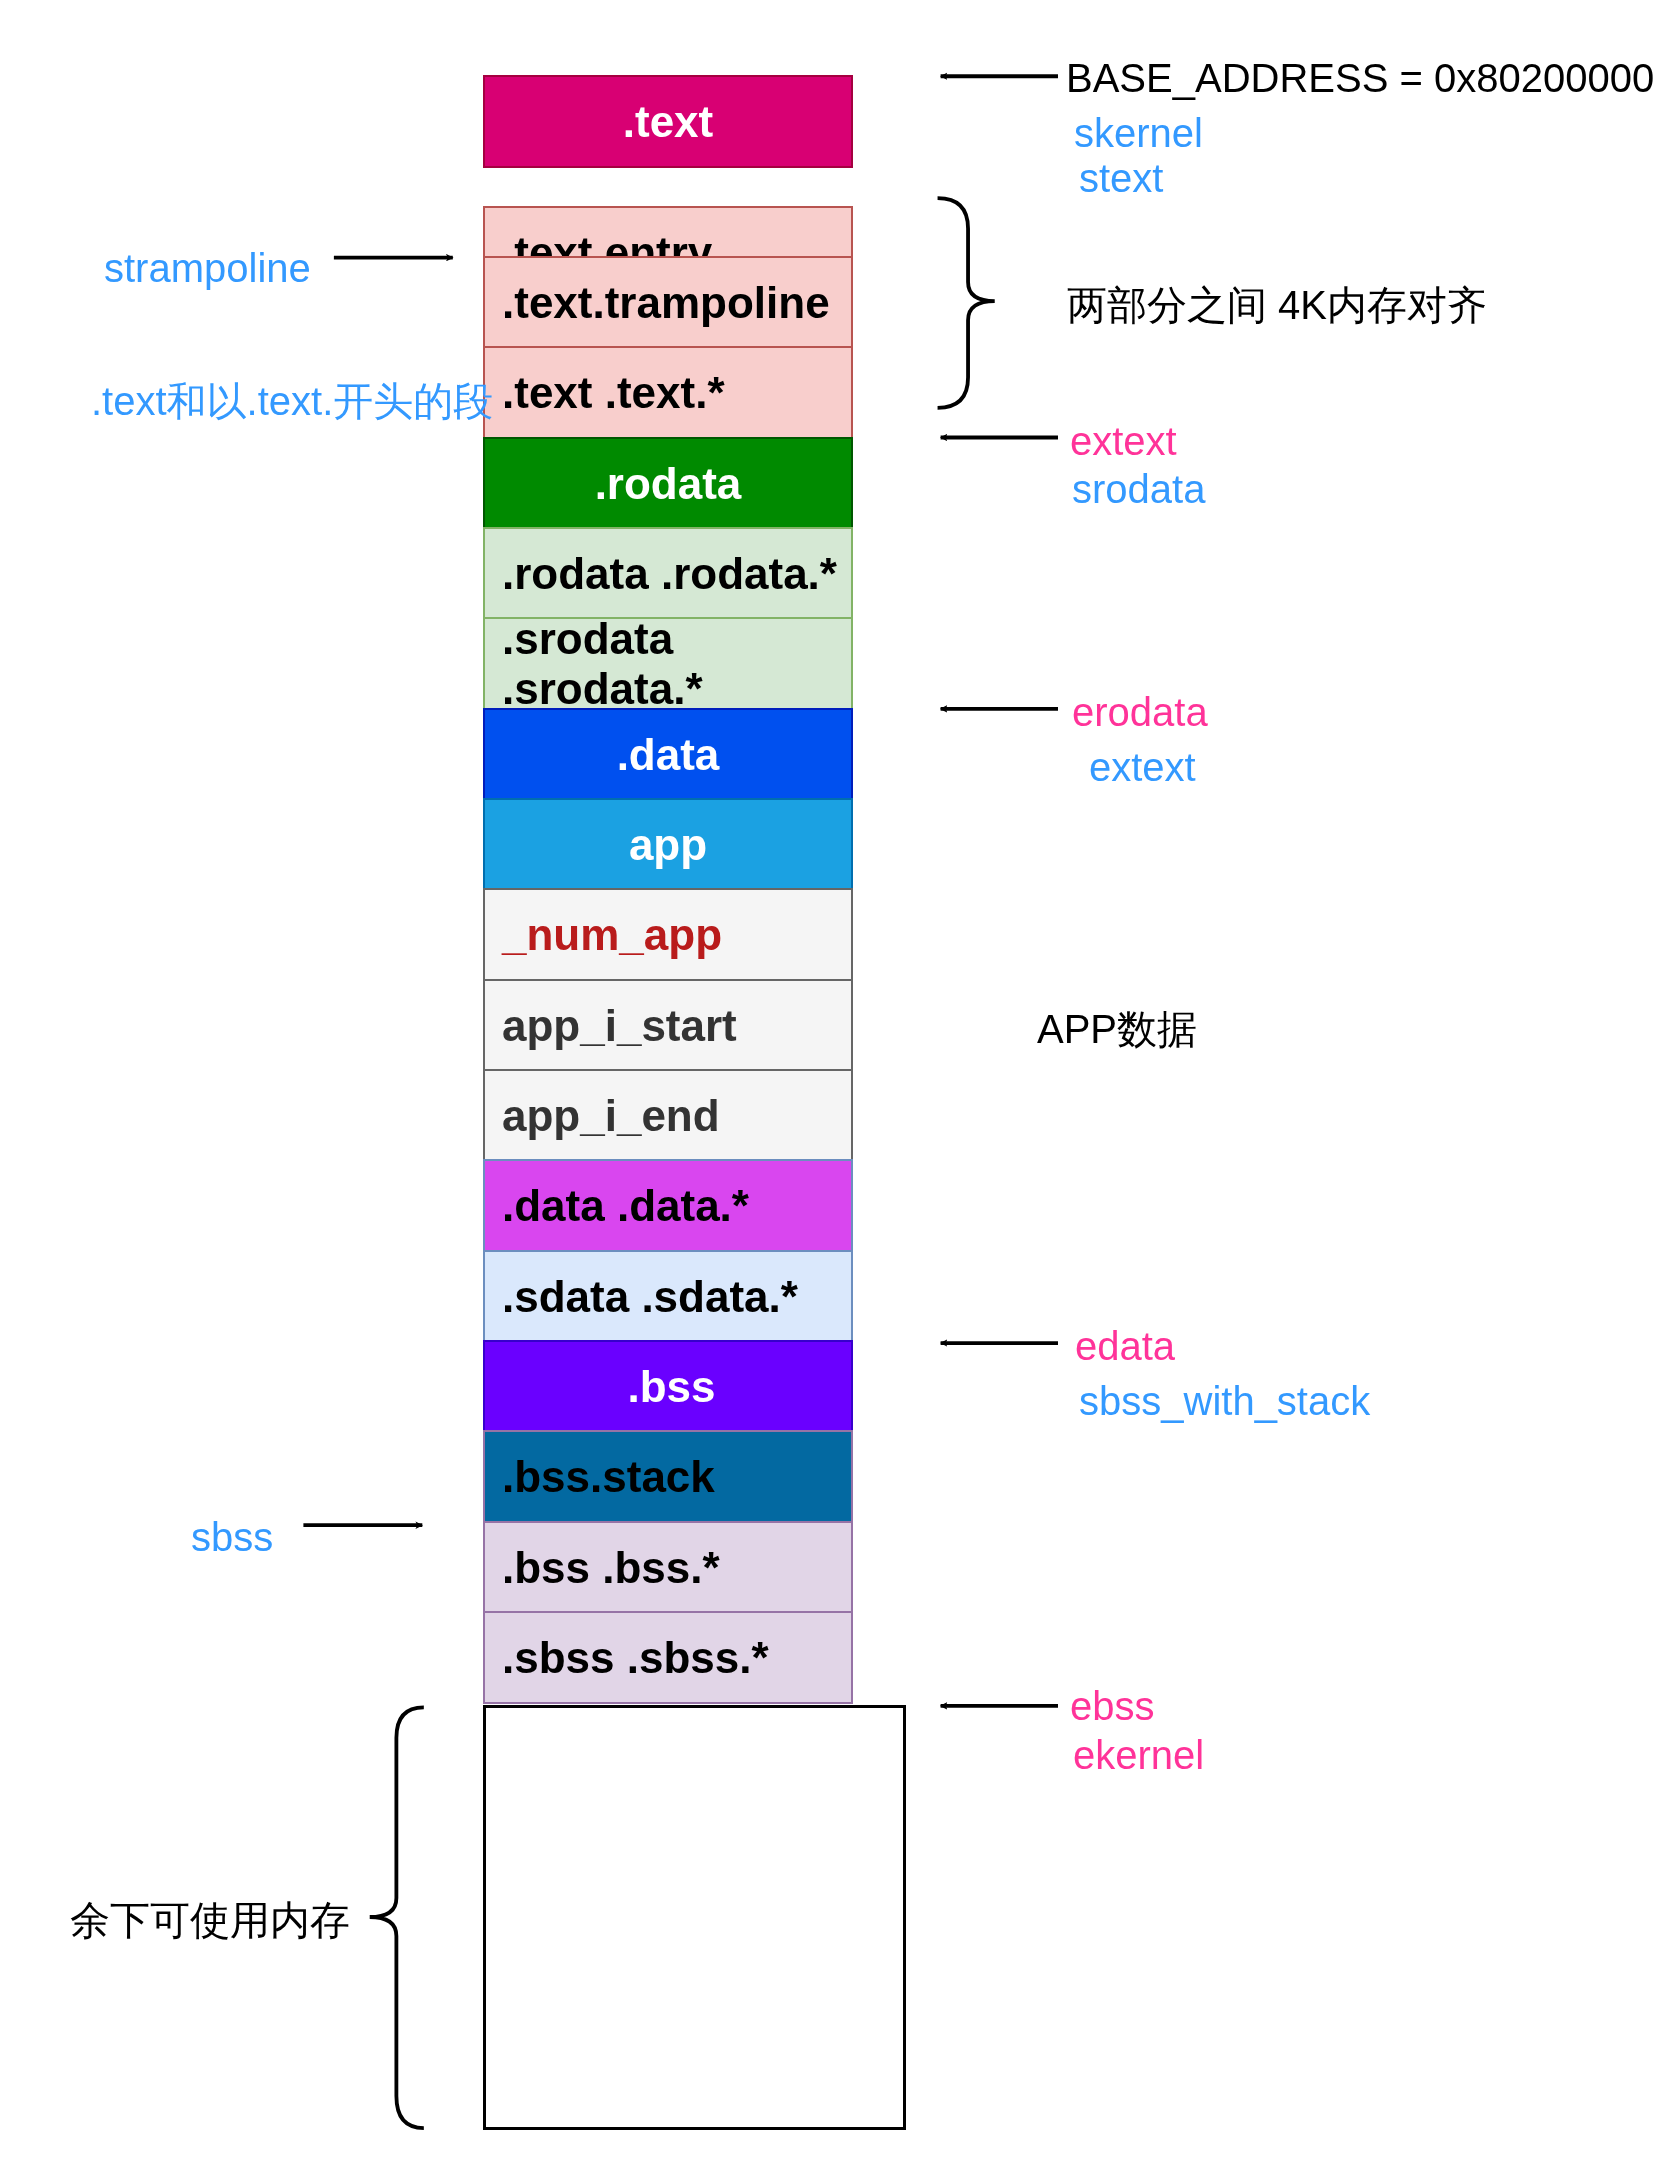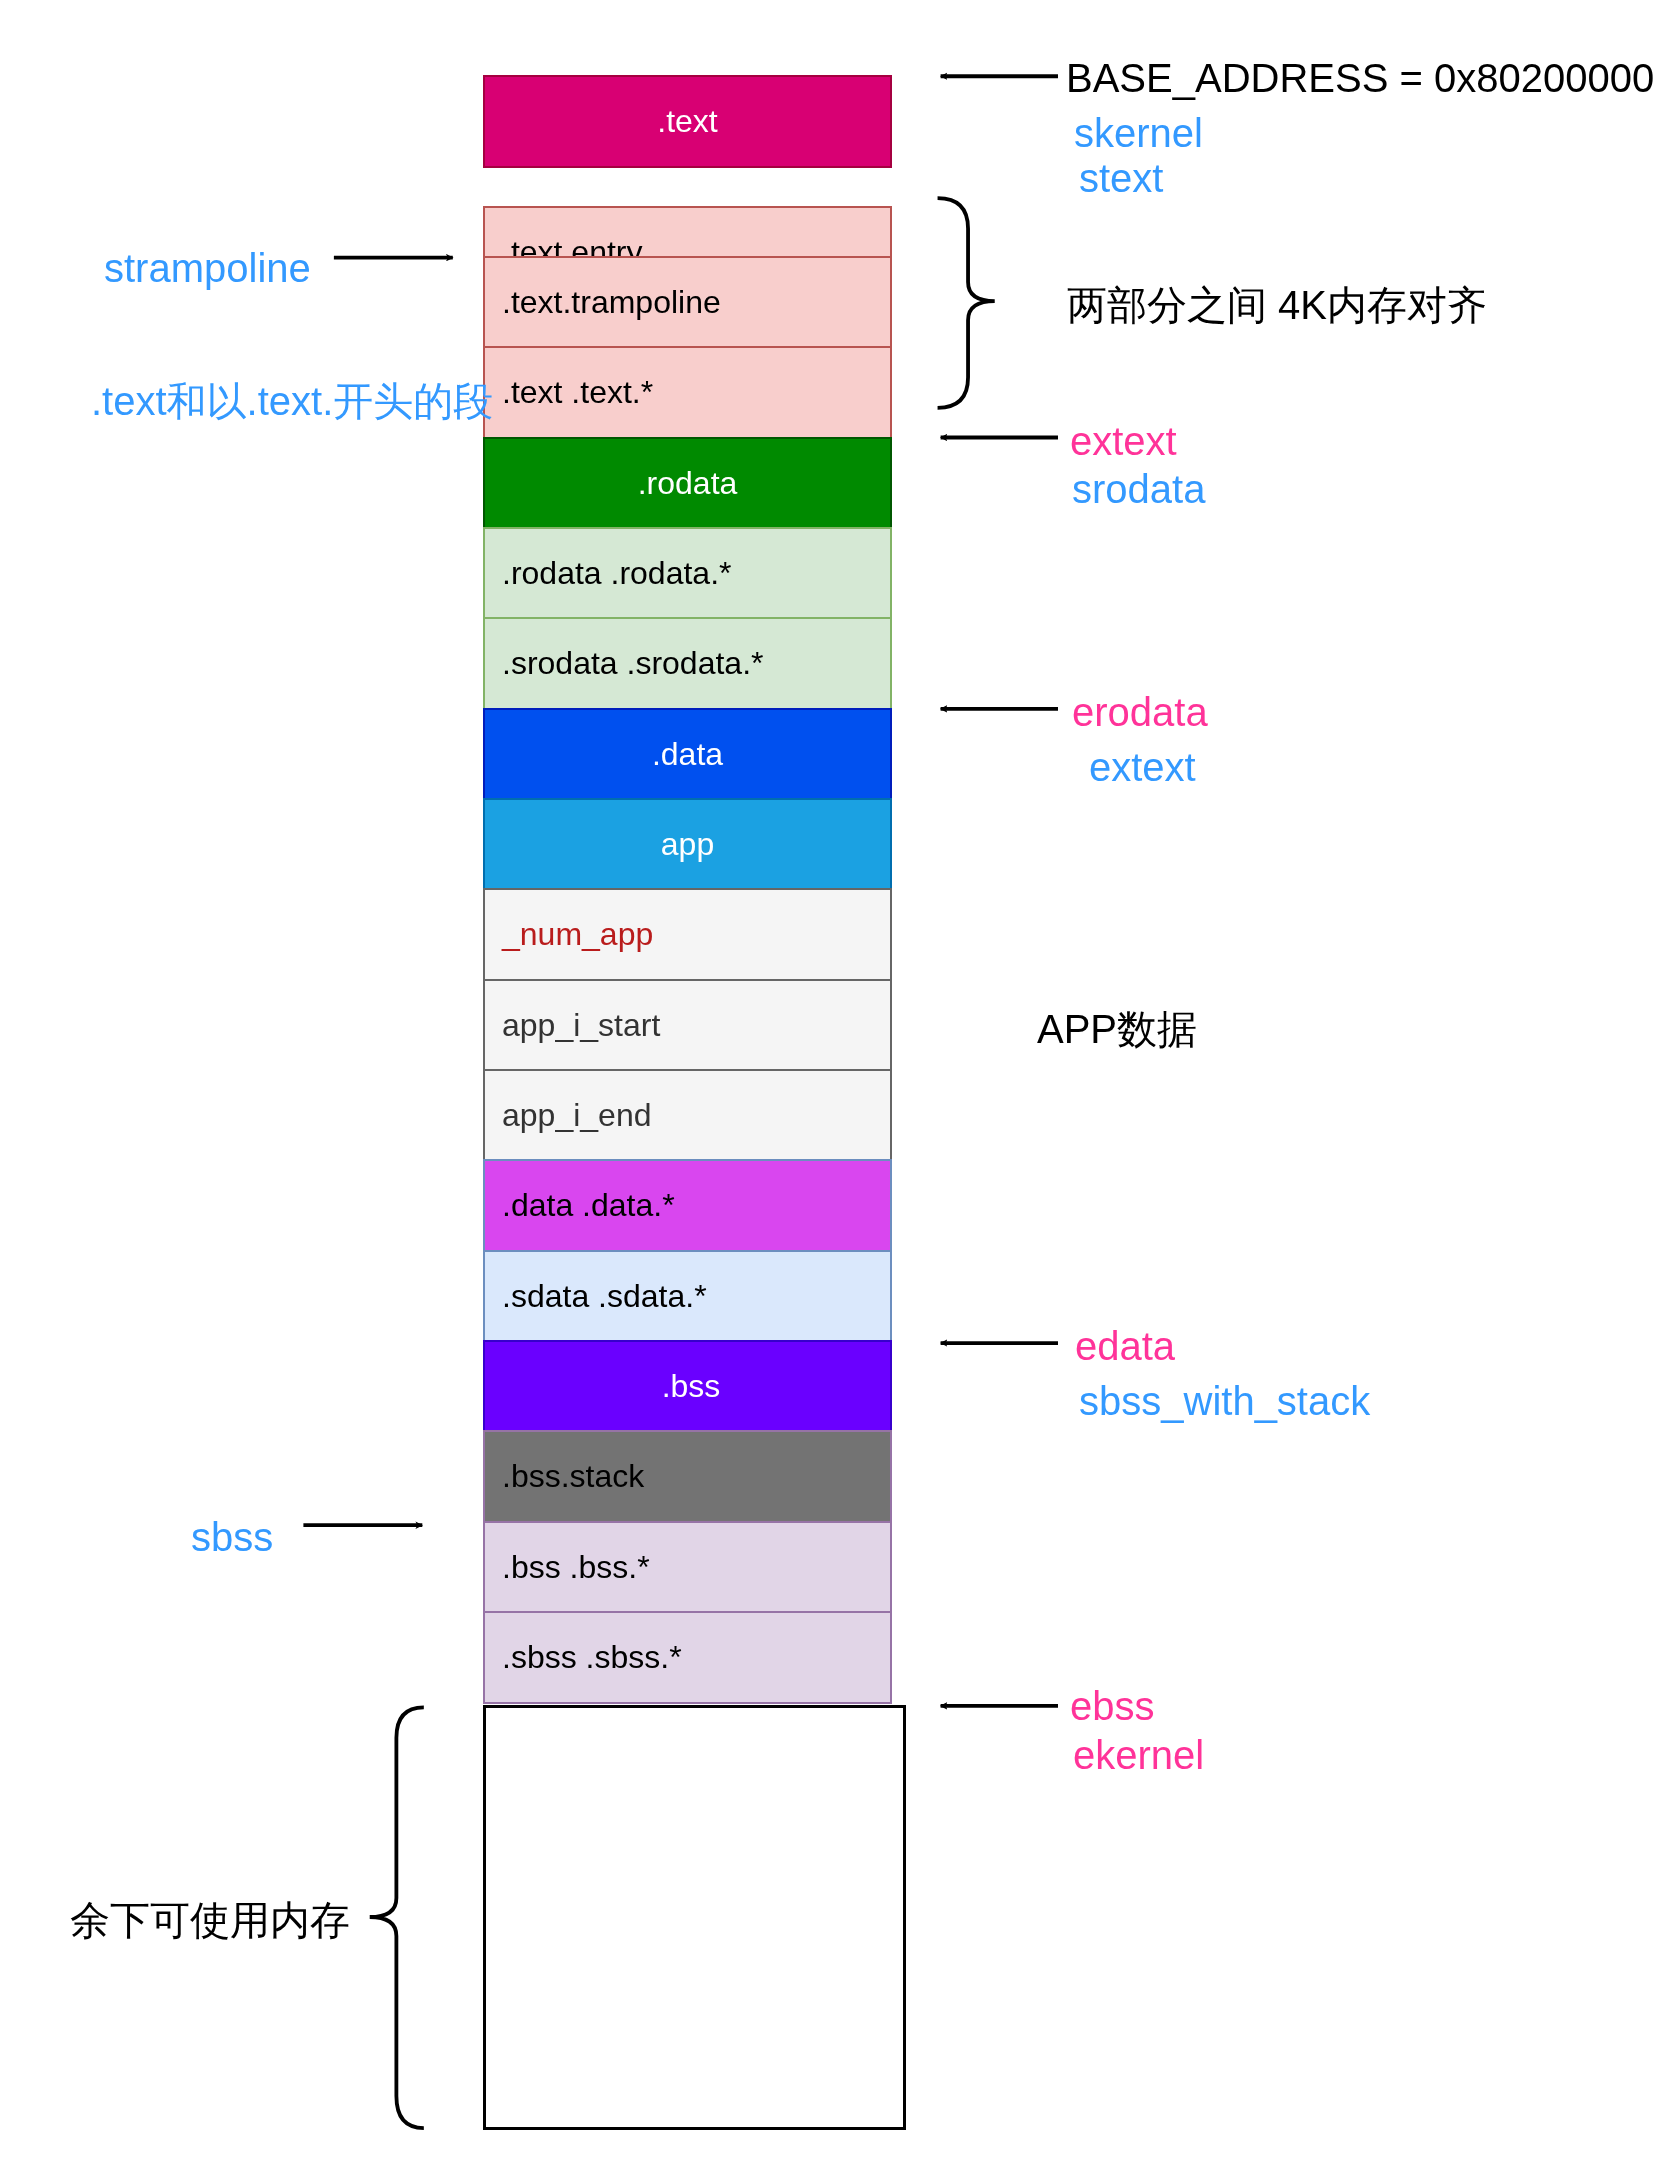--- a/index.html
+++ b/index.html
@@ -1,20 +1,20 @@
 <!DOCTYPE html>
 <html style="font-size:12.2px"><head>
 <meta charset="utf-8">
 <style>
   html, body { margin:0; padding:0; background:#ffffff; }
   body { width:1680px; height:2183px; position:relative; overflow:hidden;
          font-family:"Liberation Sans", sans-serif; }
-  .row { position:absolute; left:483px; width:409px; height:90px; box-sizing:border-box;
-         border:2.3px solid #000; display:flex; align-items:center; font-size:32px;
-         font-weight:normal; font-family:"Liberation Sans", sans-serif; }
+  .row { position:absolute; left:483px; width:370px; height:90px; box-sizing:border-box;
+         border:2.3px solid #000; display:flex; align-items:center; font-size:44px;
+         font-weight:bold; font-family:"Liberation Sans", sans-serif; }
   .row.head { justify-content:center; color:#ffffff; }
   .row.sub { padding-left:17px; color:#000; }
   .empty { position:absolute; left:483px; width:423px; box-sizing:border-box;
            border:3px solid #000; background:#fff; }
   .lbl { position:absolute; font-size:40px; white-space:nowrap;
          font-family:"Liberation Sans", sans-serif; line-height:1; }
   .blue { color:#3399ff;margin-top:9px; }
   .pink { color:#ff3399; }
   .black { color:#000; }
   svg.overlay { position:absolute; left:0; top:0; }
@@ -61,21 +61,21 @@
     </div>
     <div class="row sub" style="top: 1159px; height: 93px; background: #d946ef; border-color: rgb(108, 142, 191);">
       <span>.data .data.*</span>
     </div>
     <div class="row sub" style="top: 1250px; height: 93px; background: rgb(218, 232, 252); border-color: rgb(108, 142, 191);">
       <span>.sdata .sdata.*</span>
     </div>
     <div class="row head" style="top: 1340px; height: 93px; background: rgb(106, 0, 255); border-color: rgb(55, 0, 204); padding-left: 7px;">
       <span>.bss</span>
     </div>
-    <div class="row sub" style="top: 1430px; height: 93px; background: #737373; border-color: rgb(150, 115, 166);">
+    <div class="row sub" style="top: 1430px; height: 93px; background: #0369a1; border-color: rgb(150, 115, 166);">
       <span>.bss.stack</span>
     </div>
     <div class="row sub" style="top: 1521px; height: 93px; background: rgb(225, 213, 231); border-color: rgb(150, 115, 166);">
       <span>.bss .bss.*</span>
     </div>
     <div class="row sub" style="top: 1611px; height: 93px; background: rgb(225, 213, 231); border-color: rgb(150, 115, 166);">
       <span>.sbss .sbss.*</span>
     </div>
   </div>
 <div class="empty" style="top:1705px;height:425px;"></div>

